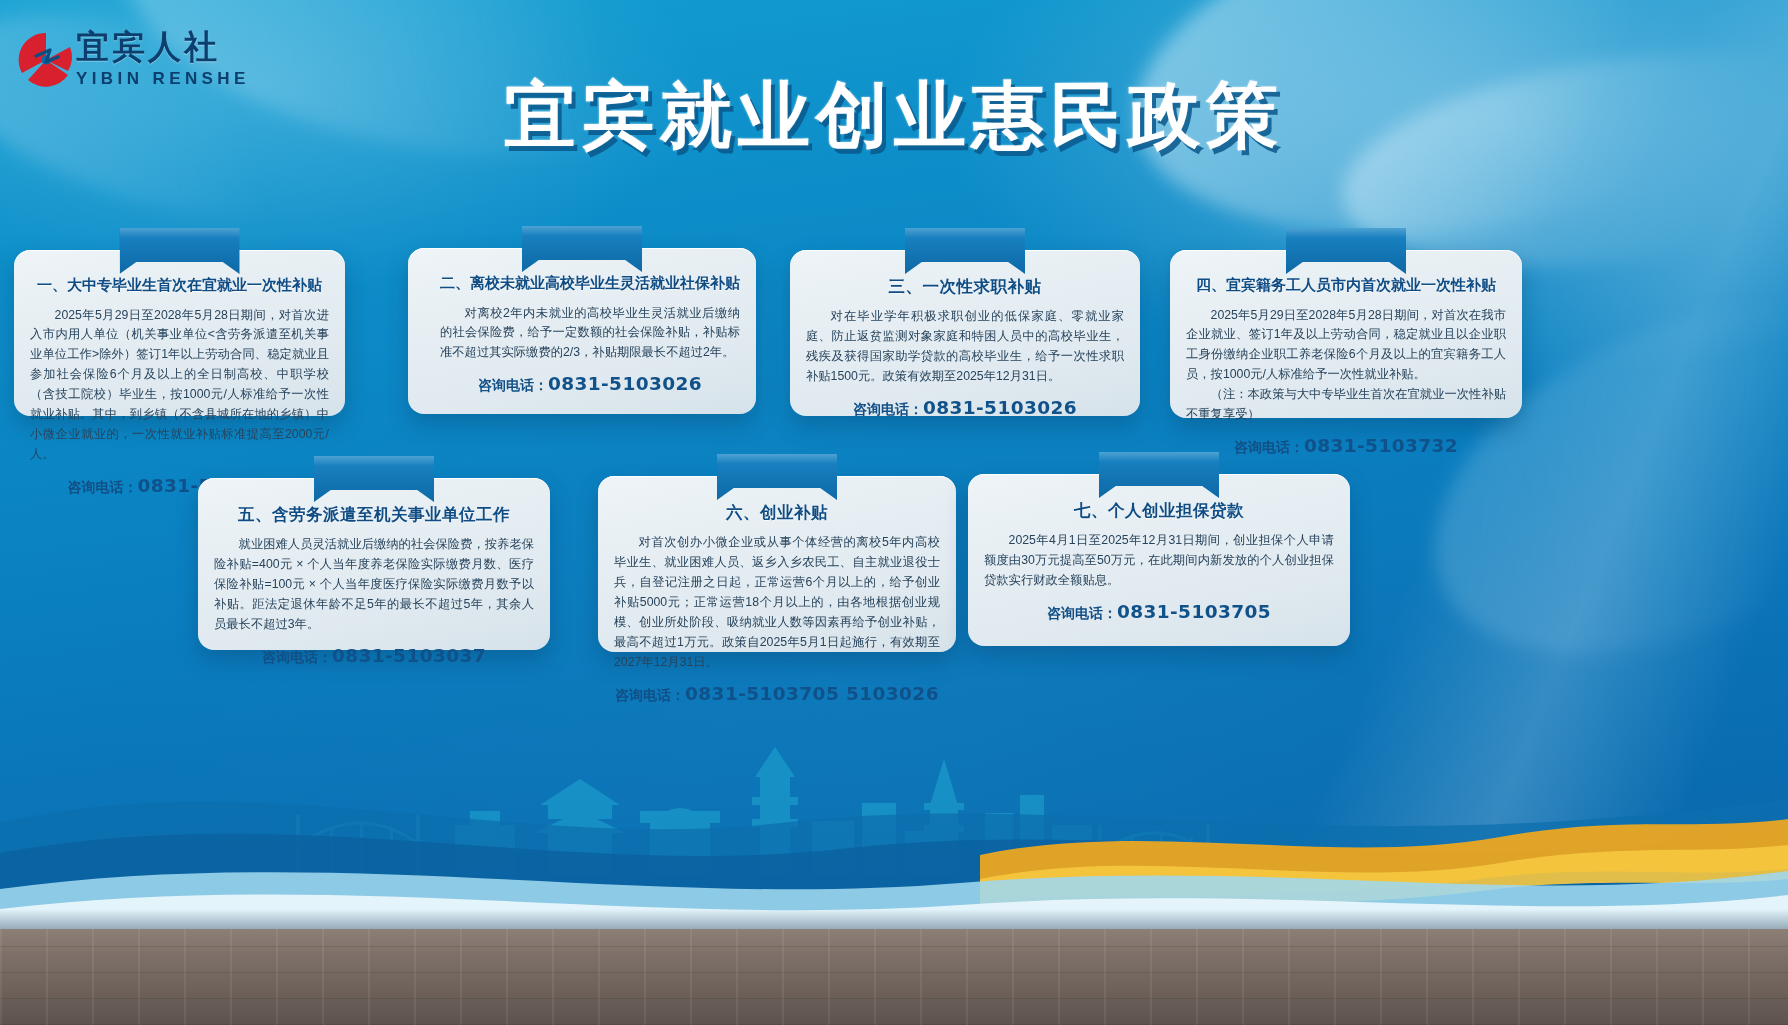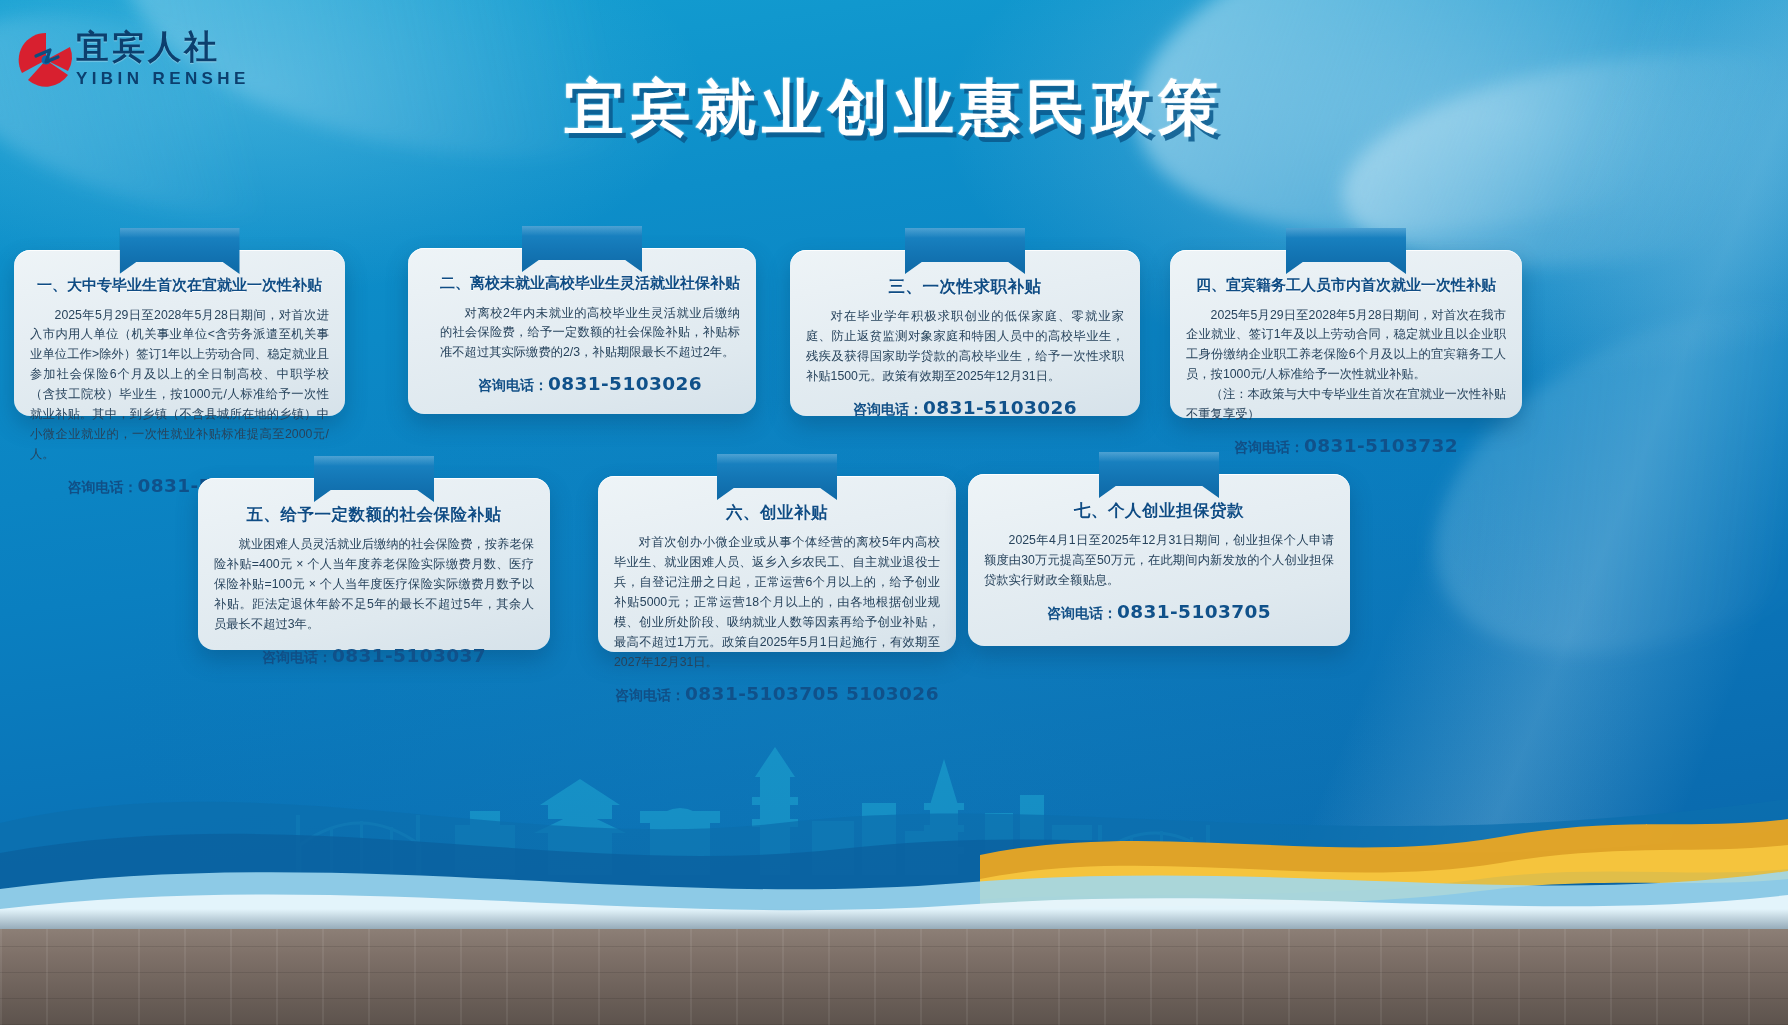--- a/index.html
+++ b/index.html
@@ -49,21 +49,21 @@
   #logo-cn {
     font-size:33px; font-weight:bold; color:#0c3f6e; letter-spacing:3px;
     font-family:"DejaVu Sans","Liberation Sans",sans-serif;
     text-shadow:0 1px 1px rgba(255,255,255,.35);
   }
   #logo-en { font-size:17px; font-weight:bold; color:#0c3f6e; letter-spacing:4.4px; margin-top:7px; }
 
   #page-title {
     position:absolute; left:0; top:68px; width:1788px; text-align:center;
     font-family:"DejaVu Sans","Liberation Sans",sans-serif;
-    font-size:60px; font-weight:bold; letter-spacing:6px; color:#ffffff;
+    font-size:72px; font-weight:bold; letter-spacing:6px; color:#ffffff;
     text-shadow:
        4px 5px 0 rgba(9,88,140,.85),
        0 0 2px rgba(255,255,255,.9);
   }
 
   
   .card {
     position:absolute;
     background:linear-gradient(168deg,#eef4f7 0%, #e6eef3 38%, #dfe9ef 72%, #d6e2ea 100%);
     border-radius:16px;
@@ -260,21 +260,21 @@
   <div class="card-title small">四、宜宾籍务工人员市内首次就业一次性补贴</div>
   <div class="card-body">2025年5月29日至2028年5月28日期间，对首次在我市企业就业、签订1年及以上劳动合同，稳定就业且以企业职工身份缴纳企业职工养老保险6个月及以上的宜宾籍务工人员，按1000元/人标准给予一次性就业补贴。</div>
   <div class="card-body">（注：本政策与大中专毕业生首次在宜就业一次性补贴不重复享受）</div>
   <div class="card-phone">
     <span>咨询电话：</span><span class="num">0831-5103732</span>
   </div>
 </div>
 
 <div class="card" id="card-5">
   <div class="ribbon"></div>
-  <div class="card-title">五、给予一定数额的社会保险补贴</div>
+  <div class="card-title">五、含劳务派遣至机关事业单位工作</div>
   <div class="card-body">就业困难人员灵活就业后缴纳的社会保险费，按养老保险补贴=400元 × 个人当年度养老保险实际缴费月数、医疗保险补贴=100元 × 个人当年度医疗保险实际缴费月数予以补贴。距法定退休年龄不足5年的最长不超过5年，其余人员最长不超过3年。</div>
   <div class="card-phone">
     <span>咨询电话：</span><span class="num">0831-5103037</span>
   </div>
 </div>
 
 <div class="card" id="card-6">
   <div class="ribbon"></div>
   <div class="card-title">六、创业补贴</div>
   <div class="card-body">对首次创办小微企业或从事个体经营的离校5年内高校毕业生、就业困难人员、返乡入乡农民工、自主就业退役士兵，自登记注册之日起，正常运营6个月以上的，给予创业补贴5000元；正常运营18个月以上的，由各地根据创业规模、创业所处阶段、吸纳就业人数等因素再给予创业补贴，最高不超过1万元。政策自2025年5月1日起施行，有效期至2027年12月31日。</div>

